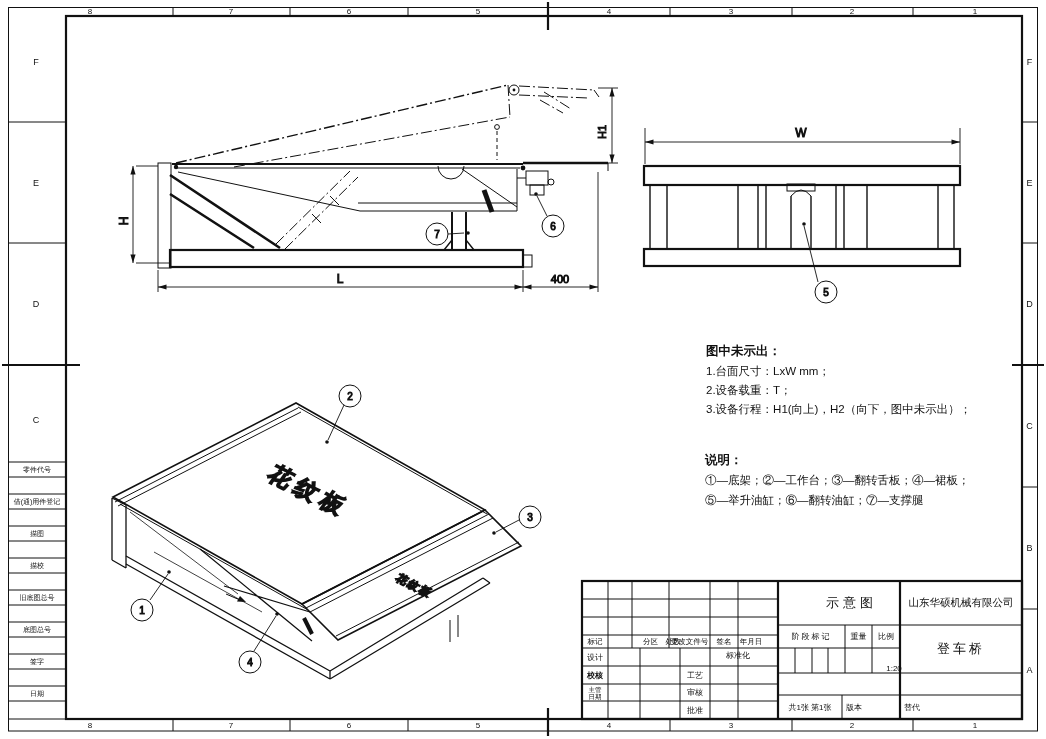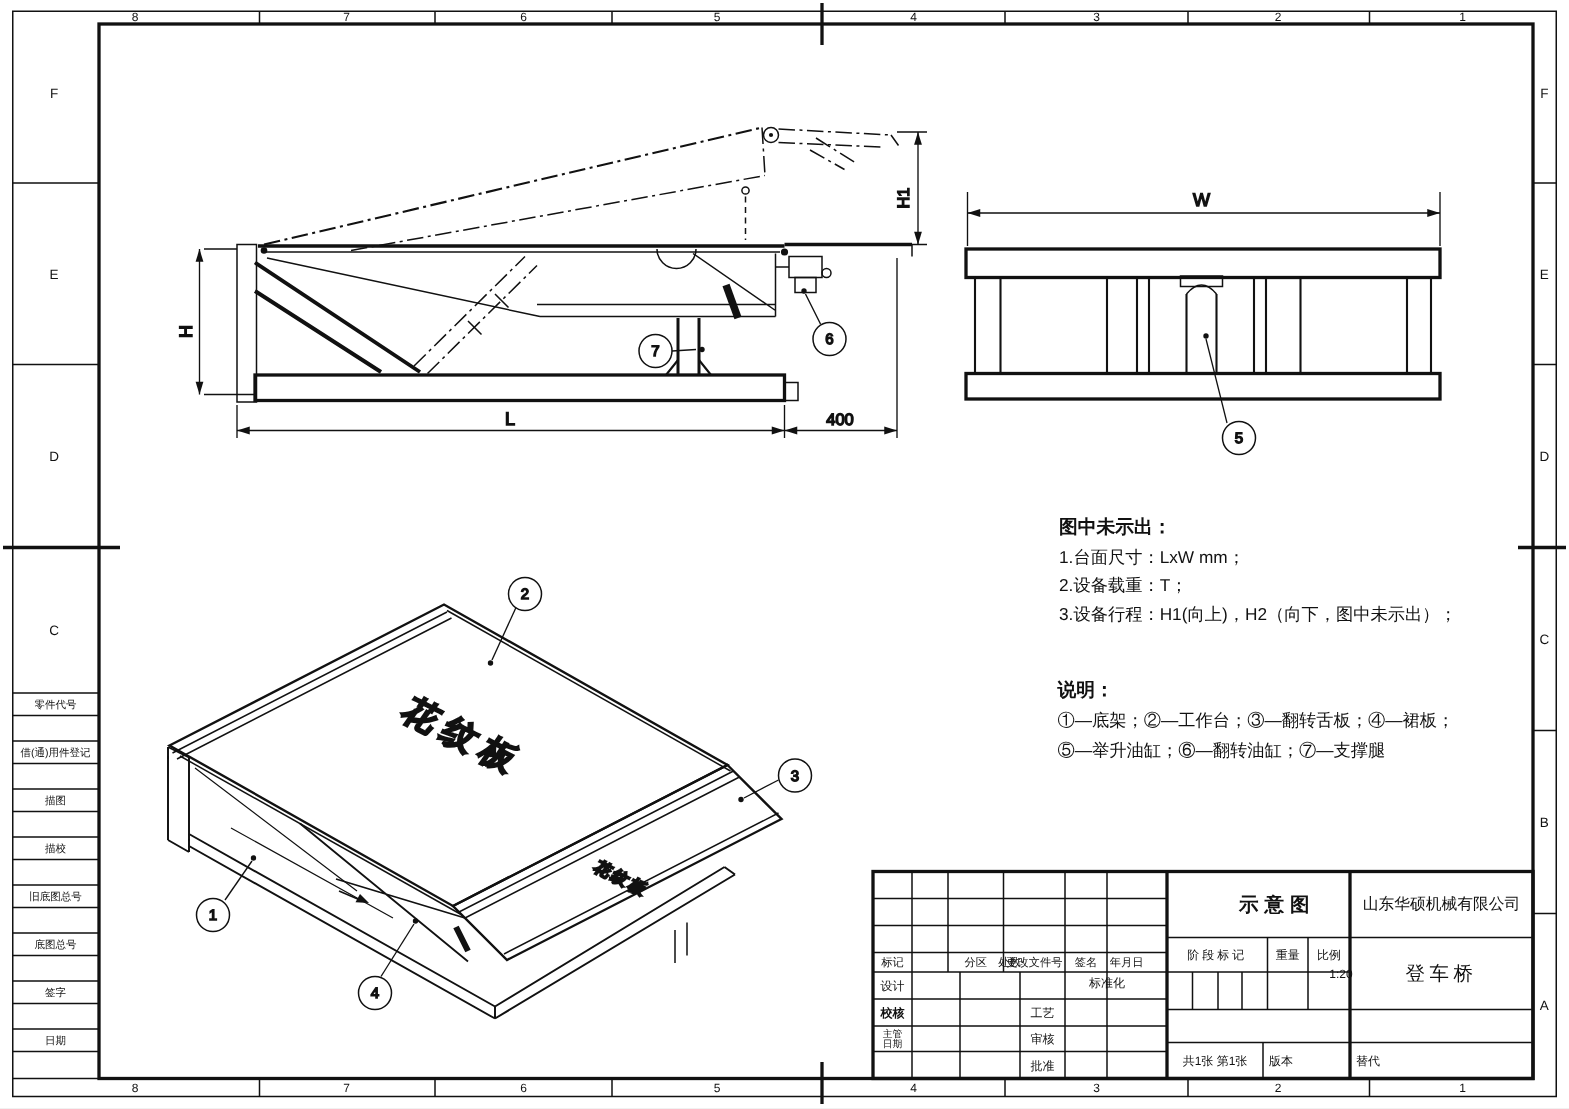--- a/index.html
+++ b/index.html
@@ -255,28 +255,28 @@
   <div class="abs mlabel" style="left:8px;top:686px;width:58px;height:15px;">日期</div>
 
   <div class="abs left note-title" style="left:706px;top:343px;height:16px;">图中未示出：</div>
   <div class="abs left note-line" style="left:706px;top:364px;height:15px;">1.台面尺寸：LxW mm；</div>
   <div class="abs left note-line" style="left:706px;top:383px;height:15px;">2.设备载重：T；</div>
   <div class="abs left note-line" style="left:706px;top:402px;height:15px;">3.设备行程：H1(向上)，H2（向下，图中未示出）；</div>
   <div class="abs left note-title" style="left:705px;top:452px;height:16px;">说明：</div>
   <div class="abs left note-line" style="left:705px;top:472px;height:16px;text-align:right;">①—底架；②—工作台；③—翻转舌板；④—裙板；</div>
   <div class="abs left note-line" style="left:705px;top:492px;height:16px;">⑤—举升油缸；⑥—翻转油缸；⑦—支撑腿</div>
 
-  <div class="abs" style="left:778px;top:581px;width:147px;height:44px;font-size:13px;letter-spacing:4px;font-weight:bold;">示意图</div>
+  <div class="abs" style="left:778px;top:581px;width:147px;height:44px;font-size:13px;letter-spacing:4px;">示意图</div>
   <div class="abs" style="left:900px;top:625px;width:122px;height:48px;font-size:13px;letter-spacing:3px;">登车桥</div>
   <div class="abs" style="left:900px;top:581px;width:122px;height:44px;font-size:10.5px;">山东华硕机械有限公司</div>
 
   <div class="abs tb" style="left:778px;top:625px;width:67px;height:23px;letter-spacing:2px;">阶段标记</div>
   <div class="abs tb" style="left:845px;top:625px;width:27px;height:23px;">重量</div>
   <div class="abs tb" style="left:872px;top:625px;width:28px;height:23px;">比例</div>
-  <div class="abs tb" style="left:872px;top:637px;width:44px;height:25px;">1:20</div>
+  <div class="abs tb" style="left:872px;top:656px;width:44px;height:25px;">1:20</div>
 
   <div class="abs" style="left:582px;top:635px;width:26px;height:13px;font-size:7.5px;">标记</div>
   <div class="abs" style="left:609px;top:635px;width:40px;height:13px;font-size:7.5px;padding-left:44px;">处数</div>
   <div class="abs" style="left:632px;top:635px;width:37px;height:13px;font-size:7.5px;">分区</div>
   <div class="abs" style="left:669px;top:635px;width:41px;height:13px;font-size:7.5px;">更改文件号</div>
   <div class="abs" style="left:710px;top:635px;width:28px;height:13px;font-size:7.5px;">签名</div>
   <div class="abs" style="left:738px;top:635px;width:26px;height:13px;font-size:7.5px;">年月日</div>
 
   <div class="abs tb" style="left:582px;top:648px;width:26px;height:18px;">设计</div>
   <div class="abs tb" style="left:582px;top:666px;width:26px;height:18px;font-weight:bold;">校核</div>

